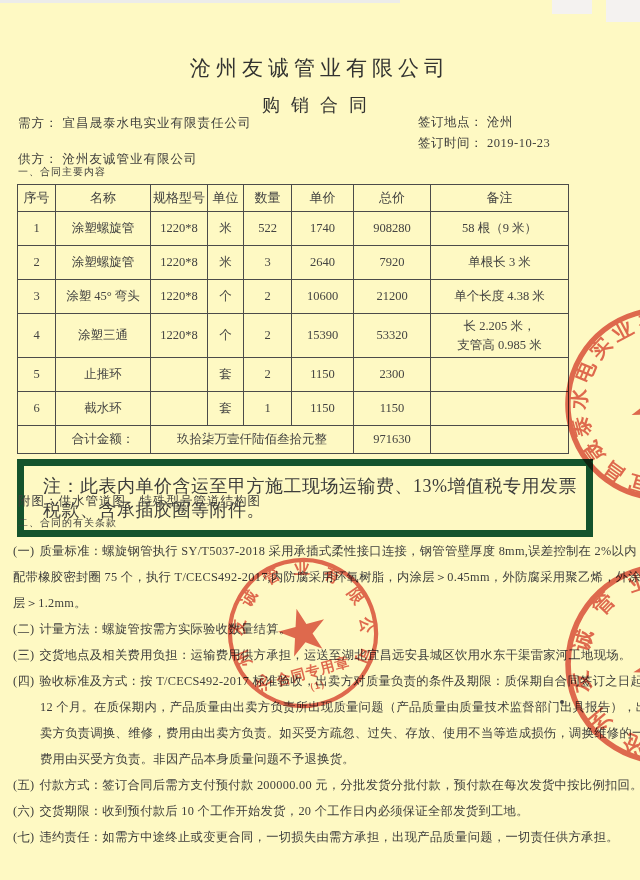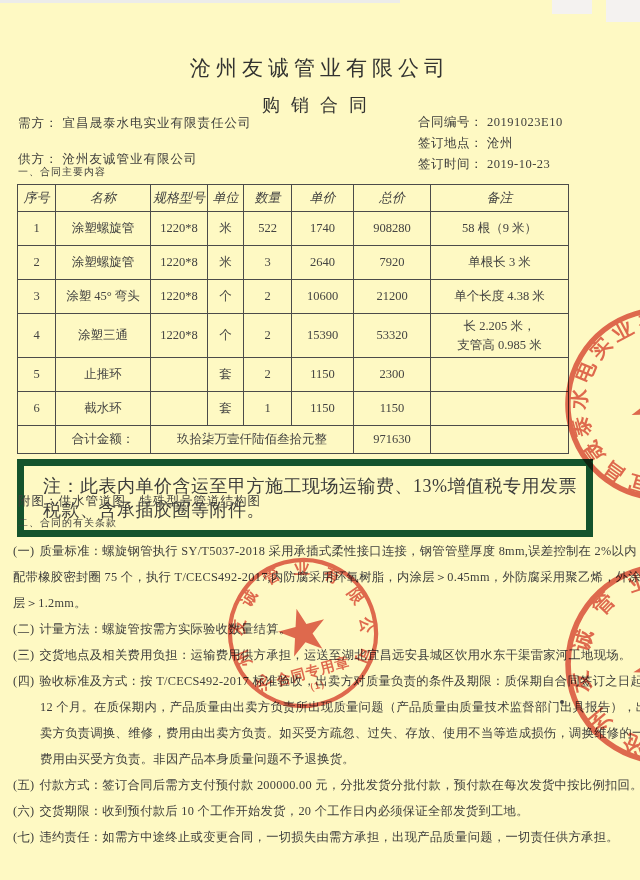--- a/index.html
+++ b/index.html
@@ -32,21 +32,21 @@
   table.items{
     position:absolute;left:17px;top:184px;width:551px;
     border-collapse:collapse;table-layout:fixed;
     font-size:12.5px;color:#444442;
   }
   table.items th,table.items td{
     border:1px solid #4c4c4a;text-align:center;vertical-align:middle;
     font-weight:normal;padding:1px 2px;overflow:hidden;
   }
   table.items thead tr{height:27px;}
-  table.items thead th{font-size:13px;font-style:italic;}
+  table.items thead th{font-size:13px;}
   table.items tbody tr{height:34px;}
   table.items tbody tr.tall{height:44px;}
   table.items tr.total-row{height:28px;}
   td.remark{white-space:pre-line;line-height:1.45;}
 
   .note-box{
     position:absolute;left:17px;top:459px;width:537px;
     border:7px solid #14532d;padding:8px 6px 8px 19px;
     font-size:18px;letter-spacing:0.5px;
   }
@@ -78,23 +78,20 @@
   <div class="info-left">
     <div class="info-line">
       <span class="lbl">需方：</span><span>宜昌晟泰水电实业有限责任公司</span>
     </div>
     <div class="info-line">
       <span class="lbl">供方：</span><span>沧州友诚管业有限公司</span>
     </div>
   </div>
 
   <div class="info-right">
-    <div class="info-line">
-      <span class="lbl">合同编号：</span><span>20191023E10</span>
-    </div>
     <div class="info-line">
       <span class="lbl">签订地点：</span><span>沧州</span>
     </div>
     <div class="info-line">
       <span class="lbl">签订时间：</span><span>2019-10-23</span>
     </div>
   </div>
 
   <div class="sec-heading sec1">一、合同主要内容</div>
 

